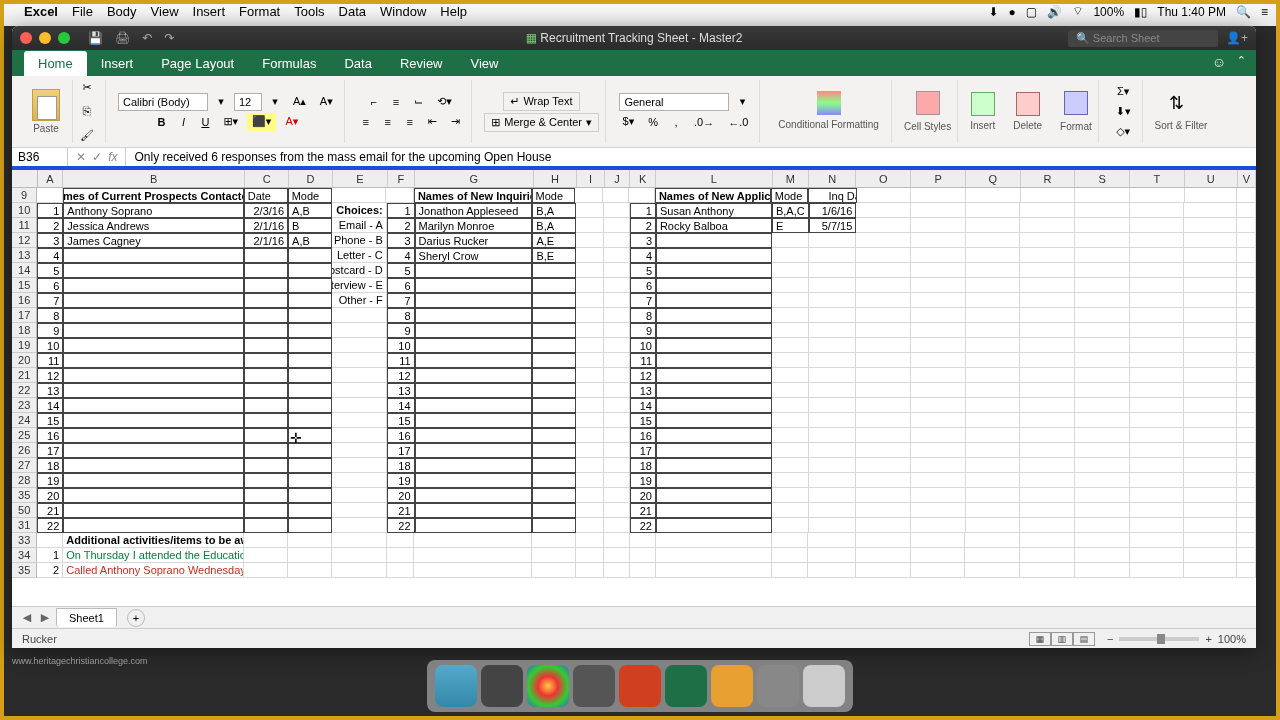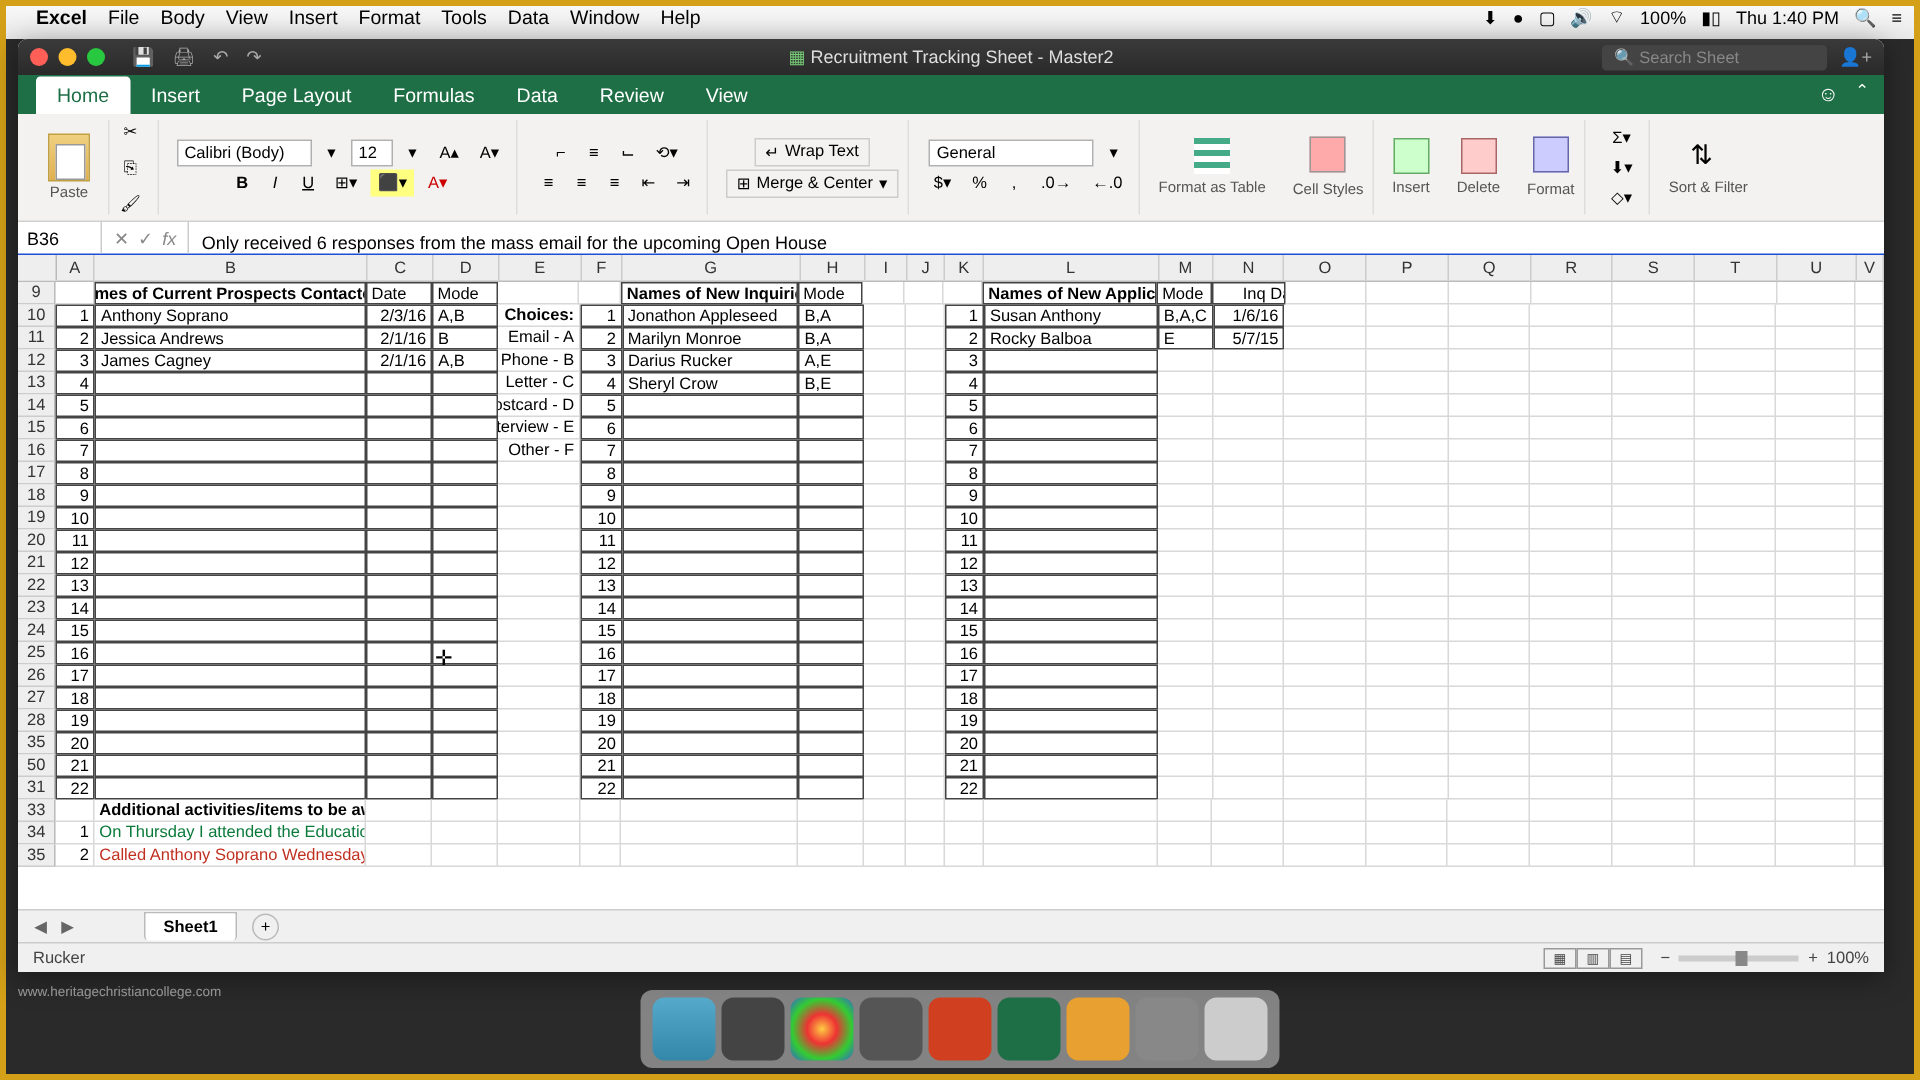--- a/index.html
+++ b/index.html
@@ -31,42 +31,42 @@
 .rrow { display: flex; gap: 4px; align-items: center; }
 .rbtn { padding: 2px 4px; border: 1px solid transparent; cursor: pointer; display: inline-flex; align-items: center; justify-content: center; min-width: 18px; height: 18px; font-size: 11px; }
 .rlabel { font-size: 10px; color: #555; margin-top: 2px; text-align: center; }
 .paste-ico { width: 28px; height: 32px; background: linear-gradient(#f0d080, #e0b050); border: 1px solid #c0a040; position: relative; }
 .paste-ico::after { content: ""; position: absolute; left: 4px; top: 6px; width: 18px; height: 22px; background: #fff; border: 1px solid #999; }
 .fontbox { border: 1px solid #b0b0b0; background: #fff; padding: 2px 4px; font-size: 11px; width: 90px; }
 .sizebox { border: 1px solid #b0b0b0; background: #fff; padding: 2px 4px; font-size: 11px; width: 28px; }
 .b { font-weight: bold; } .i { font-style: italic; } .u { text-decoration: underline; }
 .bigbtn { display: flex; flex-direction: column; align-items: center; padding: 2px 6px; cursor: pointer; }
 .bigbtn .ico { width: 24px; height: 24px; margin-bottom: 2px; }
-.formulabar { height: 22px; background: #fff; border-bottom: 1px solid #1d4ed8; display: flex; align-items: flex-end; font-size: 12px; }
+.formulabar { height: 22px; background: #fff; border-bottom: 4px solid #1d4ed8; display: flex; align-items: center; font-size: 12px; }
 .namebox { width: 56px; border-right: 1px solid #ccc; padding: 0 6px; height: 100%; display: flex; align-items: center; }
 .fbtns { display: flex; gap: 6px; padding: 0 8px; color: #888; border-right: 1px solid #ccc; height: 100%; align-items: center; }
 .ftext { flex: 1; padding: 0 8px; }
 .grid-area { flex: 1; overflow: hidden; position: relative; background: #fff; }
 .colheads { display: flex; height: 18px; background: #eee; border-bottom: 1px solid #bbb; font-size: 11px; position: sticky; top: 0; }
 .corner { width: 28px; border-right: 1px solid #bbb; background: #eee; }
 .ch { border-right: 1px solid #ccc; display: flex; align-items: center; justify-content: center; color: #333; }
 .rows { overflow: auto; }
 .row { display: flex; height: 15px; font-size: 11px; }
 .rh { width: 28px; background: #eee; border-right: 1px solid #bbb; border-bottom: 1px solid #ccc; display: flex; align-items: center; justify-content: center; color: #333; }
 .cell { border-right: 1px solid #d8d8d8; border-bottom: 1px solid #d8d8d8; padding: 0 3px; overflow: hidden; white-space: nowrap; display: flex; align-items: center; }
 .cell.bordered { border: 1px solid #444; }
 .cell.bold { font-weight: bold; }
 .cell.right { justify-content: flex-end; }
 .cell.center { justify-content: center; }
 .cell.green { color: #0a7a3a; }
 .cell.red { color: #c03020; }
 .sheettabs { height: 22px; background: #f0f0f0; border-top: 1px solid #ccc; display: flex; align-items: center; font-size: 11px; padding: 0 8px; gap: 4px; }
 .navbtn { width: 14px; text-align: center; color: #666; cursor: pointer; }
 .sheet { background: #fff; border: 1px solid #bbb; border-bottom: none; padding: 3px 12px; border-radius: 0 0 3px 3px; }
-.sheet.active { font-weight: bold; margin-left: 40px; }
+.sheet.active { font-weight: normal; }
 .addsheet { width: 18px; height: 18px; border: 1px solid #bbb; border-radius: 50%; display: flex; align-items: center; justify-content: center; margin-left: 6px; cursor: pointer; }
 .statusbar { height: 20px; background: #f0f0f0; border-top: 1px solid #ccc; display: flex; align-items: center; font-size: 11px; padding: 0 10px; color: #444; }
 .statusbar .spacer { flex: 1; }
 .viewbtns { display: flex; gap: 0; margin-right: 12px; }
 .vbtn { width: 22px; height: 14px; border: 1px solid #999; display: flex; align-items: center; justify-content: center; font-size: 9px; }
 .zoomslider { display: flex; align-items: center; gap: 6px; }
 .zoomtrack { width: 80px; height: 4px; background: #ccc; position: relative; }
 .zoomthumb { position: absolute; left: 38px; top: -3px; width: 8px; height: 10px; background: #888; }
 .dock { position: absolute; bottom: 4px; left: 50%; transform: translateX(-50%); height: 52px; background: rgba(220,220,220,0.5); border-radius: 8px; display: flex; align-items: center; padding: 4px 8px; gap: 4px; }
 .dockicon { width: 42px; height: 42px; border-radius: 8px; }
@@ -192,24 +192,28 @@
             <span class="rbtn">▾</span>
           </div>
         <div class="rrow">
           <span class="rbtn">$▾</span>
           <span class="rbtn">%</span>
           <span class="rbtn">,</span>
           <span class="rbtn">.0→</span>
           <span class="rbtn">←.0</span>
         </div>
       </div>
-      <div class="bigbtn">
-          <div class="ico" style="background:repeating-linear-gradient(#4a8 0 4px,#fff 4px 8px)"></div>
-          <div class="rlabel">Format as Table</div>
-        </div>
+      <div class="rgroup">
+        <div class="bigbtn">
+            <div class="ico" style="background:linear-gradient(#f88,#8f8,#88f)"></div>
+            <div class="rlabel">Conditional Formatting</div>
+          </div>
+        <div style="display:flex">
+        </div>
+      </div>
       <div class="bigbtn rgroup">
           <div class="ico" style="background:#faa;border:1px solid #999"></div>
           <div class="rlabel">Cell Styles</div>
         </div>
       <div class="bigbtn">
           <div class="ico" style="background:#cfc;border:1px solid #6a6"></div>
           <div class="rlabel">Insert</div>
         </div>
       <div class="bigbtn">
           <div class="ico" style="background:#fcc;border:1px solid #a66"></div>

